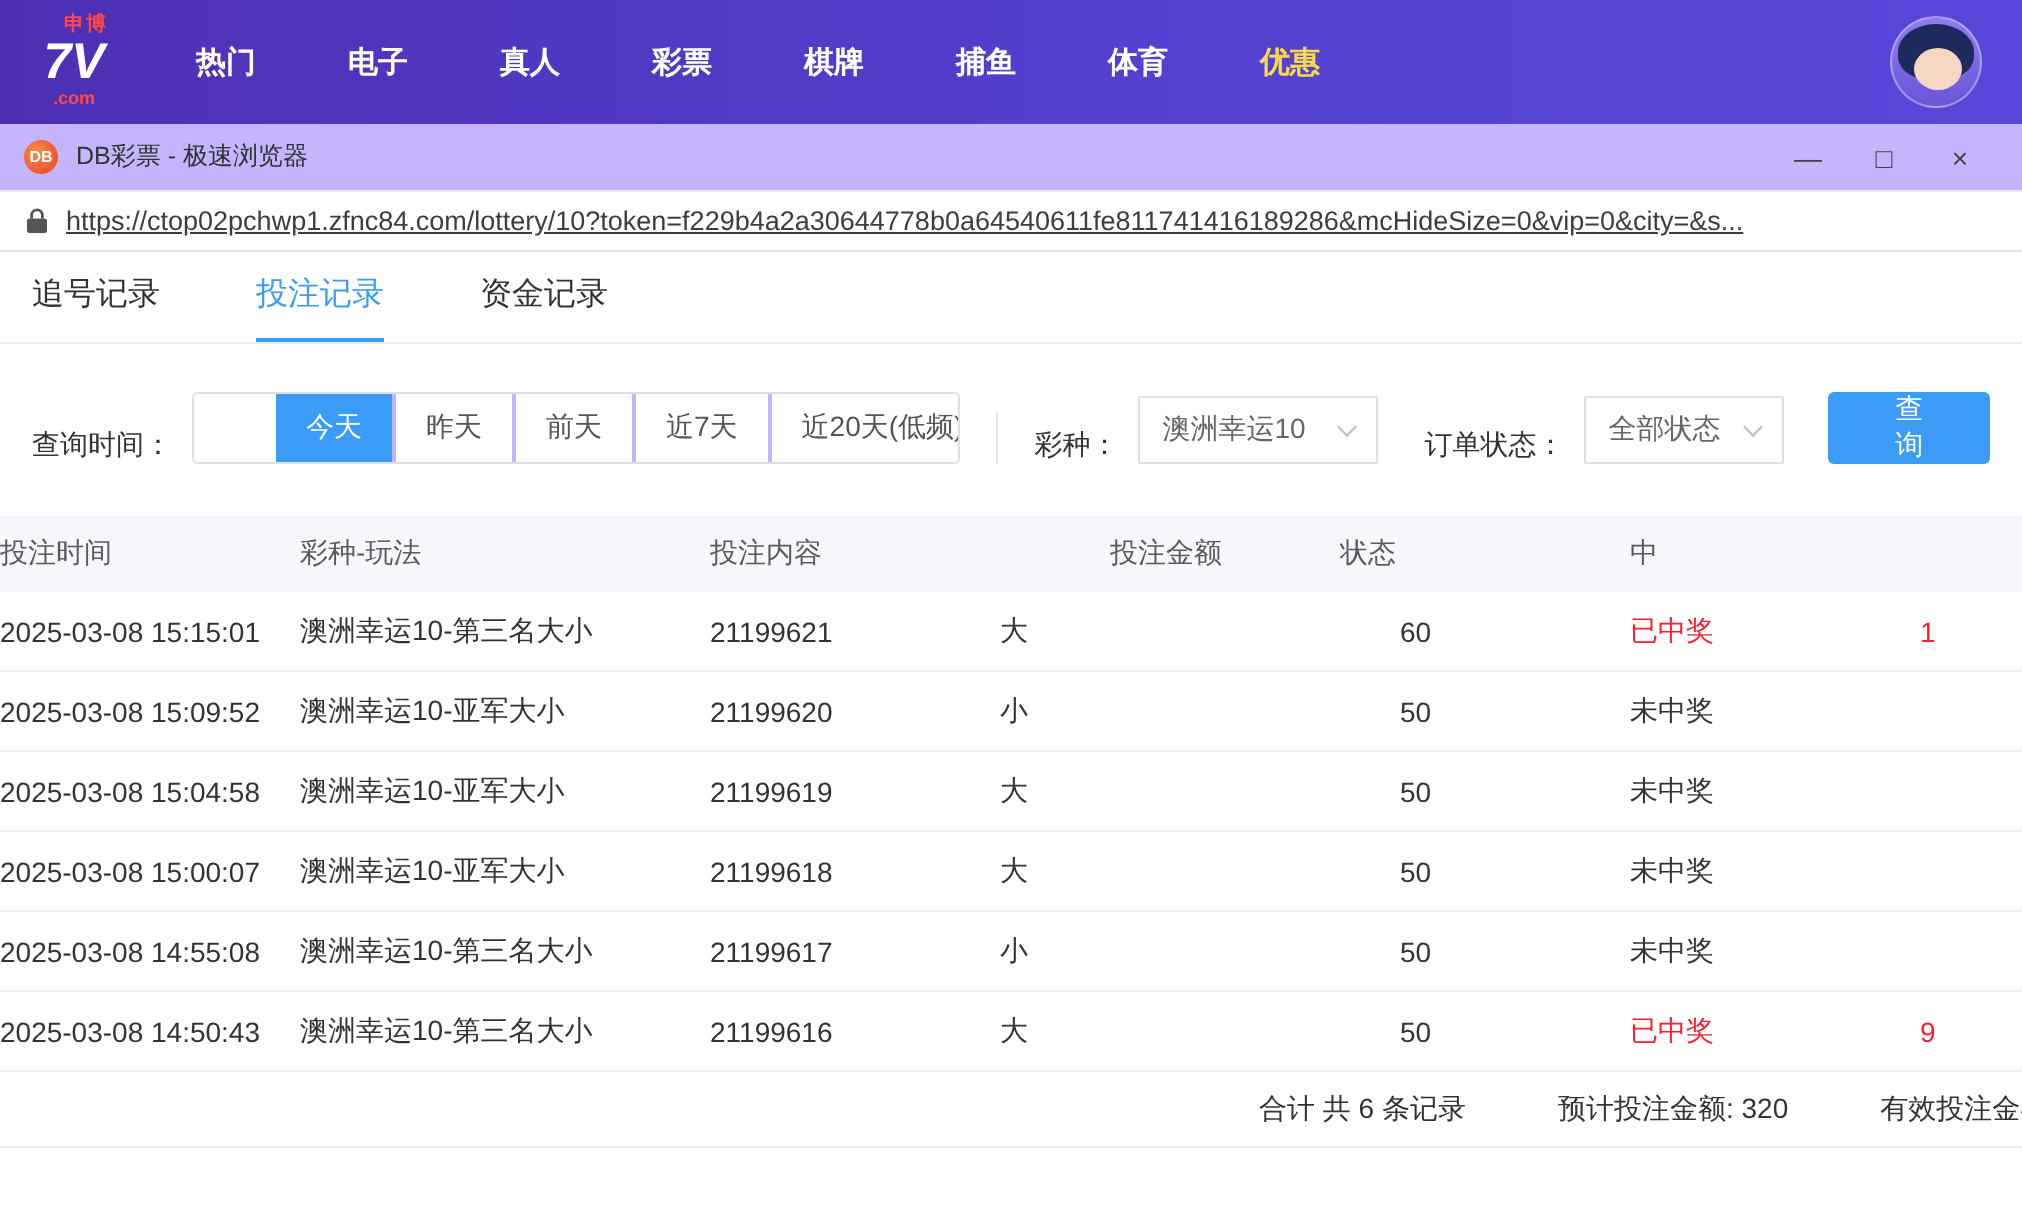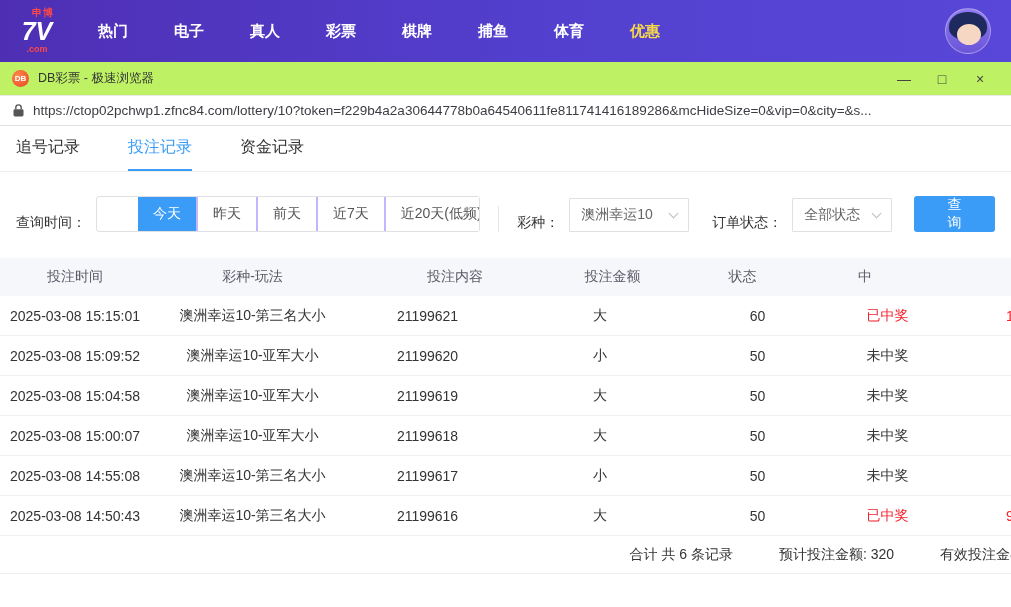--- a/index.html
+++ b/index.html
@@ -18,31 +18,31 @@
   .nav-item.gold { color:#f8d948; }
   .avatar { margin-left:auto; width:46px; height:46px; border-radius:50%; overflow:hidden;
     background:linear-gradient(180deg,#8f7bf0,#6a55d8); position:relative; cursor:pointer;
     border:1px solid rgba(255,255,255,.35); }
   .avatar-hair { position:absolute; top:3px; left:3px; right:3px; height:28px;
     border-radius:50% 50% 42% 42%; background:#1e2a5e; }
   .avatar-face { position:absolute; top:15px; left:11px; width:24px; height:21px;
     border-radius:50%; background:#f6d7c3; }
 
   
-  .titlebar { height:34px; background:#bef264; border-bottom:1px solid #e9e9e9;
+  .titlebar { height:34px; background:#c4b5fd; border-bottom:1px solid #e9e9e9;
     display:flex; align-items:center; padding:0 12px; }
   .favicon { width:17px; height:17px; border-radius:50%; background:radial-gradient(circle at 35% 35%,#ff8a4d,#e8401f);
     color:#fff; font-size:8px; font-weight:bold; display:flex; align-items:center; justify-content:center; }
   .win-title { font-size:12.5px; color:#333; margin-left:9px; }
   .win-controls { margin-left:auto; display:flex; }
   .win-btn { width:38px; text-align:center; font-size:14px; color:#444; cursor:pointer; line-height:34px; }
   .urlbar { height:30px; background:#fff; border-bottom:1px solid #dfdfe3;
     display:flex; align-items:center; padding:0 13px; }
   .lock { margin-right:9px; display:flex; }
-  .url-text { font-size:13.5px; color:#3c3c43; white-space:nowrap; overflow:hidden; }
+  .url-text { font-size:13.5px; color:#3c3c43; white-space:nowrap; overflow:hidden;text-decoration:underline; }
 
   
   .tabs { display:flex; gap:48px; padding:0 16px; height:46px; border-bottom:1px solid #ececf0; }
   .tab { height:100%; display:flex; align-items:center; font-size:16px; color:#333;
     border-bottom:2px solid transparent; cursor:pointer; }
   .tab.active { color:#3a9cf7; border-bottom-color:#3a9cf7; }
 
   
   .filters { display:flex; align-items:flex-end; padding:24px 16px 26px; font-size:14px; color:#333; }
   .flabel { margin-right:10px; white-space:nowrap; }
@@ -59,21 +59,21 @@
     transform:rotate(45deg); margin:-3px 0 0 12px; }
   .search-btn { background:#3a9cf7; color:#fff; border:none; border-radius:3px; height:36px;
     padding:0 27px; font-size:14px; margin-left:22px; cursor:pointer; font-family:inherit; }
 
   
   .table-wrap { width:1011px; overflow:hidden; }
   .tbl { width:1060px; }
   .thead { display:flex; align-items:center; height:38px; background:#f6f7fa; font-size:14px; color:#5a5a66; }
   .tr { display:flex; align-items:center; height:40px; border-bottom:1px solid #efeff3;
     font-size:14px; color:#333; }
-  .cell { text-align:center; flex:0 0 auto; overflow:hidden; white-space:nowrap; }
+  .cell { flex:0 0 auto; overflow:hidden; white-space:nowrap; }
   .c1{width:150px}.c2{width:205px}.c3{width:145px}.c4{width:200px}.c5{width:115px}.c6{width:145px}.c7{width:100px}
   .red { color:#f5222d; }
 
   
   .tfoot-wrap { width:1011px; overflow:hidden; }
   .tfoot { width:1028px; display:flex; justify-content:flex-end; align-items:center; gap:46px;
     height:38px; border-bottom:1px solid #efeff3; font-size:14px; color:#333; white-space:nowrap; }
 </style>
 </head>
 <body>

